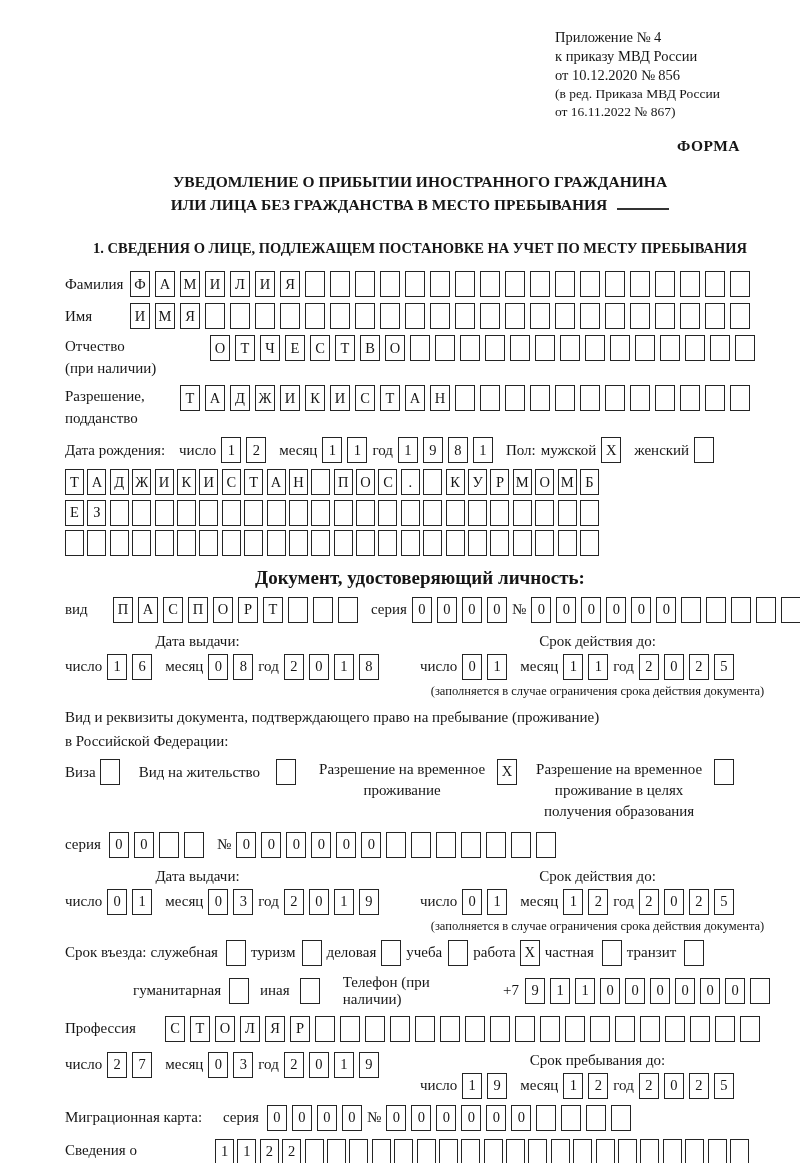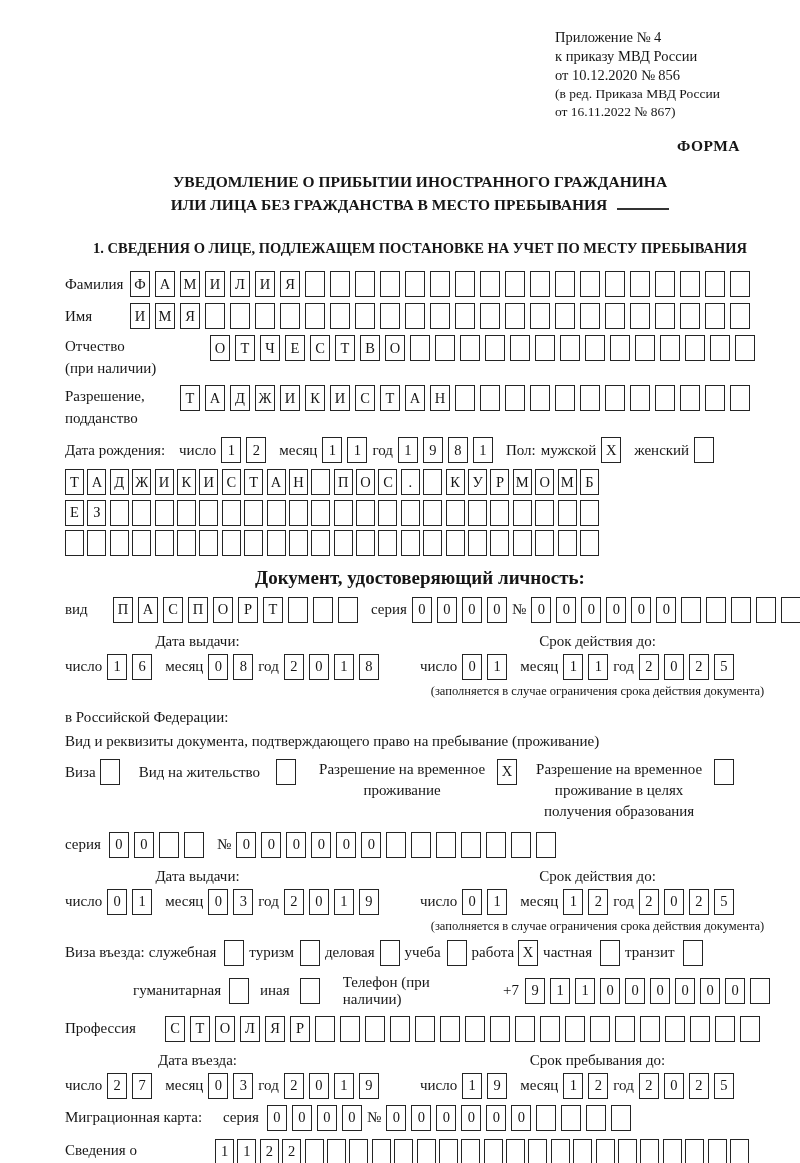--- a/index.html
+++ b/index.html
@@ -384,22 +384,22 @@
             <span class="cbox">2</span>
             <span class="cbox">0</span>
             <span class="cbox">2</span>
             <span class="cbox">5</span>
           </span>
       </div>
       <div class="note">(заполняется в случае ограничения срока действия документа)</div>
     </div>
   </div>
 
+  <div class="para">Вид и реквизиты документа, подтверждающего право на пребывание (проживание)</div>
   <div class="para">в Российской Федерации:</div>
-  <div class="para">Вид и реквизиты документа, подтверждающего право на пребывание (проживание)</div>
 
   <div class="row top" style="margin-top:6px;">
     <span class="opt-single">Виза</span>
     <span class="cbox" style="margin-left:4px;"></span>
     <span class="opt-single" style="margin-left:14px;">Вид на жительство</span>
     <span class="cbox" style="margin-left:16px;"></span>
     <span class="optlbl" style="margin-left:18px;">
       <span>Разрешение на временное</span><br>
       <span>проживание</span>
     </span>
@@ -480,21 +480,21 @@
             <span class="cbox">0</span>
             <span class="cbox">2</span>
             <span class="cbox">5</span>
           </span>
       </div>
       <div class="note">(заполняется в случае ограничения срока действия документа)</div>
     </div>
   </div>
 
   <div class="row">
-    <span class="lbl" style="margin-right:4px;">Виза въезда:</span>
+    <span class="lbl" style="margin-right:4px;">Срок въезда:</span>
     <span>служебная</span>
     <span class="cbox" style="margin-left:8px;"></span>
     <span>туризм</span>
     <span class="cbox" style="margin-left:6px;"></span>
     <span>деловая</span>
     <span class="cbox" style="margin-left:5px;"></span>
     <span>учеба</span>
     <span class="cbox" style="margin-left:6px;"></span>
     <span>работа</span>
     <span class="cbox" style="margin-left:4px;">X</span>
@@ -550,21 +550,20 @@
         <span class="cbox"></span>
         <span class="cbox"></span>
         <span class="cbox"></span>
         <span class="cbox"></span>
         <span class="cbox"></span>
       </span>
   </div>
 
   <div class="dates">
     <div class="dcol dcol-l">
-      <div class="dhead dhead-l">Дата въезда:</div>
       <div class="drow">
         <span class="dlbl">число</span>
         <span class="boxes">
             <span class="cbox">2</span>
             <span class="cbox">7</span>
           </span>
         <span class="dlbl ml8">месяц</span>
         <span class="boxes">
             <span class="cbox">0</span>
             <span class="cbox">3</span>

